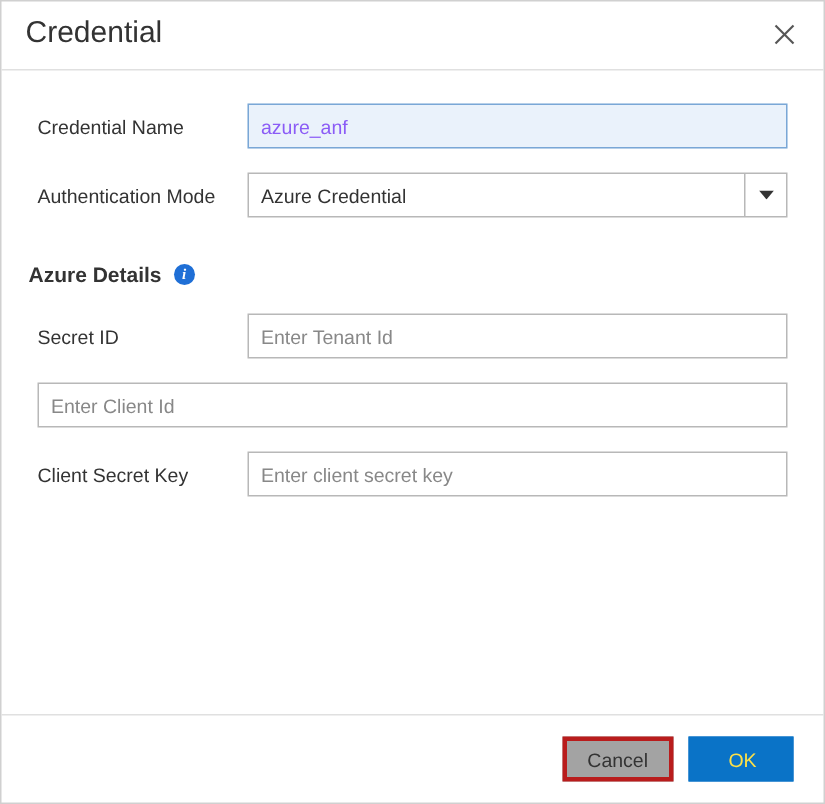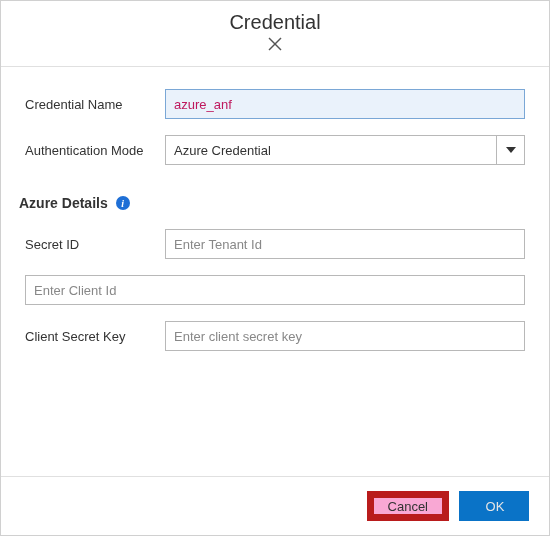--- a/index.html
+++ b/index.html
@@ -19,21 +19,20 @@
     position: relative;
     display: flex;
     flex-direction: column;
   }
   .dialog-header {
     display: flex;
     align-items: center;
     justify-content: space-between;
     padding: 10px 16px 12px 16px;
     border-bottom: 1px solid #e0e0e0;
-    flex-direction: column;
   }
   .dialog-title {
     font-size: 20px;
     font-weight: 400;
     color: #333;
   }
   .close-btn {
     cursor: pointer;
     width: 20px;
     height: 20px;
@@ -64,21 +63,21 @@
   .form-control-wrap {
     flex: 1;
     position: relative;
   }
   input.form-control {
     width: 100%;
     height: 30px;
     border: 1px solid #b8b8b8;
     padding: 4px 8px;
     font-size: 13px;
-    color: #be185d;
+    color: #8b5cf6;
     background: #fff;
     outline: none;
     font-family: inherit;
   }
   input.form-control.selected {
     background: #eaf2fb;
     border: 1px solid #7aa7d6;
   }
   input.form-control::placeholder {
     color: #888;
@@ -141,31 +140,31 @@
     border-top: 1px solid #e0e0e0;
     padding: 14px 20px;
     display: flex;
     justify-content: flex-end;
     gap: 10px;
   }
   .btn {
     min-width: 70px;
     height: 30px;
     font-size: 13px;
-    border: 7px solid #b91c1c;
-    background: #f9a8d4;
+    border: 3px solid #b91c1c;
+    background: #a3a3a3;
     color: #333;
     cursor: pointer;
     font-family: inherit;
     padding: 0 14px;
   }
   .btn.primary {
     background: #0a73c7;
     border: 1px solid #0a73c7;
-    color: #e5e5e5;
+    color: #fde047;
     padding-left: 16px;
   }
 </style>
 </head>
 <body>
 
 <div class="dialog">
 
   <div class="dialog-header">
     <div class="dialog-title">Credential</div>

